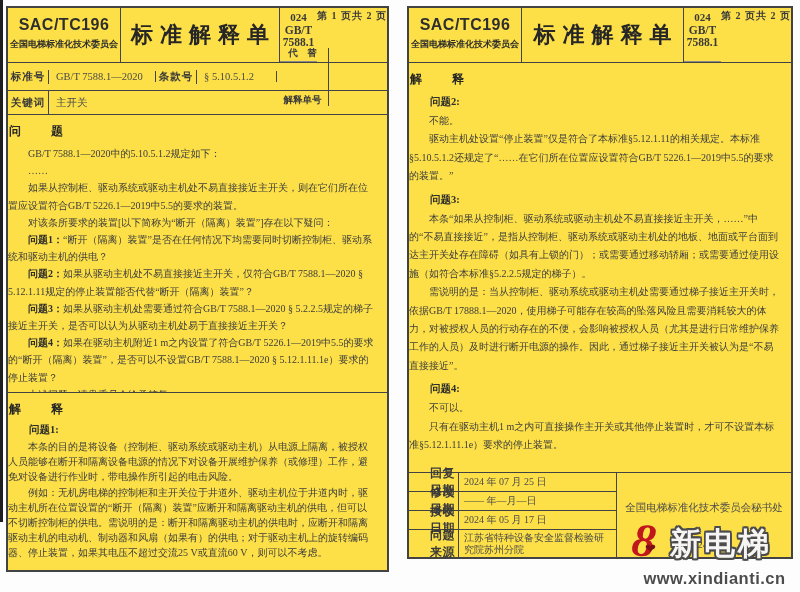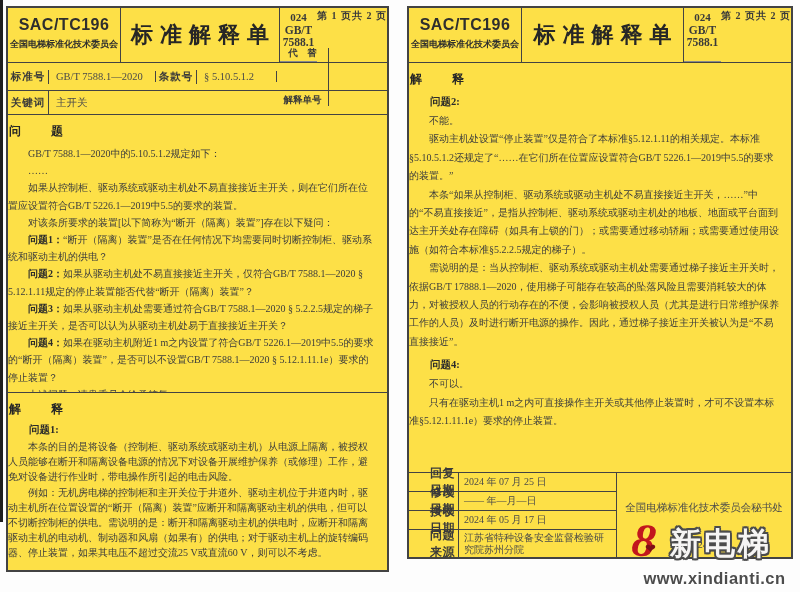--- a/index.html
+++ b/index.html
@@ -158,20 +158,21 @@
         </div>
         <div class="page-info">第 2 页共 2 页</div>
       </div>
     </div>
 
     <div class="sec e-sec2">
       <div class="sec-head">解　释</div>
       <p class="subhead">问题2:</p>
       <p class="para"><span>不能。</span></p>
       <p class="para"><span>驱动主机处设置“停止装置”仅是符合了本标准§5.12.1.11的相关规定。本标准§5.10.5.1.2还规定了“……在它们所在位置应设置符合GB/T 5226.1—2019中5.5的要求的装置。”</span></p>
+      <p class="subhead">问题3:</p>
       <p class="para"><span>本条“如果从控制柜、驱动系统或驱动主机处不易直接接近主开关，……”中的“不易直接接近”，是指从控制柜、驱动系统或驱动主机处的地板、地面或平台面到达主开关处存在障碍（如具有上锁的门）；或需要通过移动轿厢；或需要通过使用设施（如符合本标准§5.2.2.5规定的梯子）。</span></p>
       <p class="para"><span>需说明的是：当从控制柜、驱动系统或驱动主机处需要通过梯子接近主开关时，依据GB/T 17888.1—2020，使用梯子可能存在较高的坠落风险且需要消耗较大的体力，对被授权人员的行动存在的不便，会影响被授权人员（尤其是进行日常维护保养工作的人员）及时进行断开电源的操作。因此，通过梯子接近主开关被认为是“不易直接接近”。</span></p>
       <p class="subhead">问题4:</p>
       <p class="para"><span>不可以。</span></p>
       <p class="para"><span>只有在驱动主机1 m之内可直接操作主开关或其他停止装置时，才可不设置本标准§5.12.1.11.1e）要求的停止装置。</span></p>
     </div>
 
     <div class="ftable">
       <div class="frows">
         <div class="frow">

